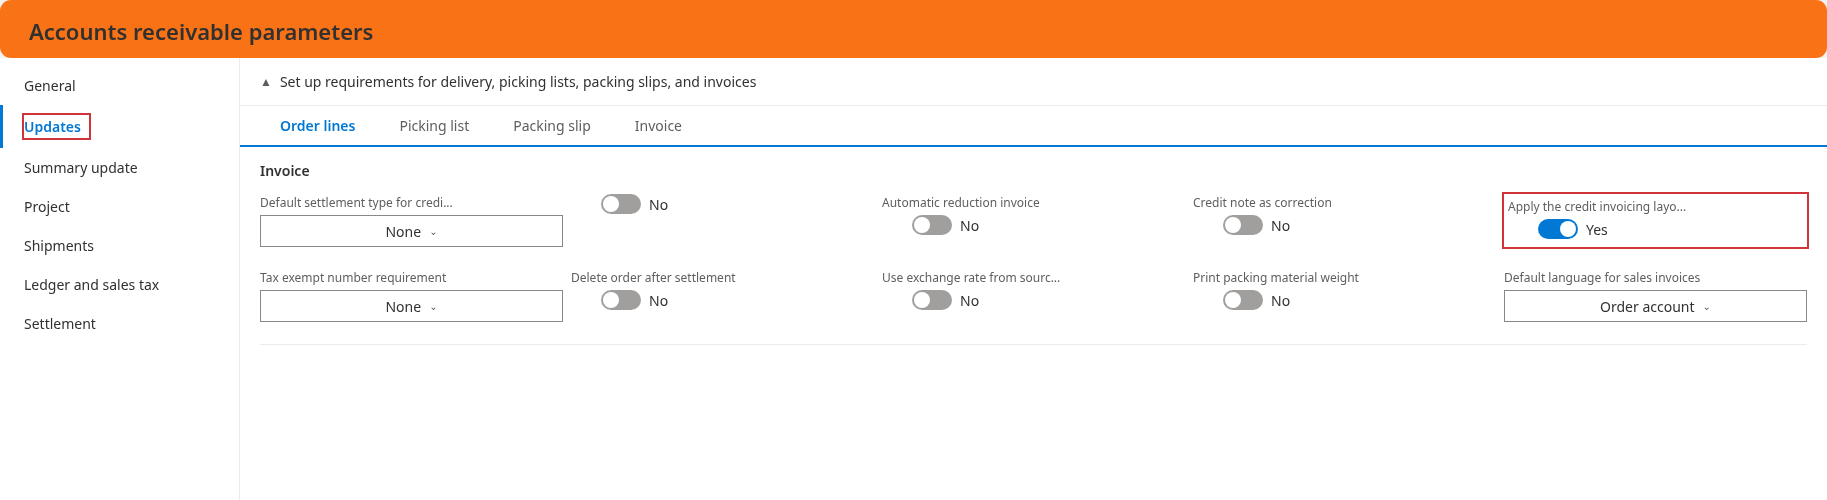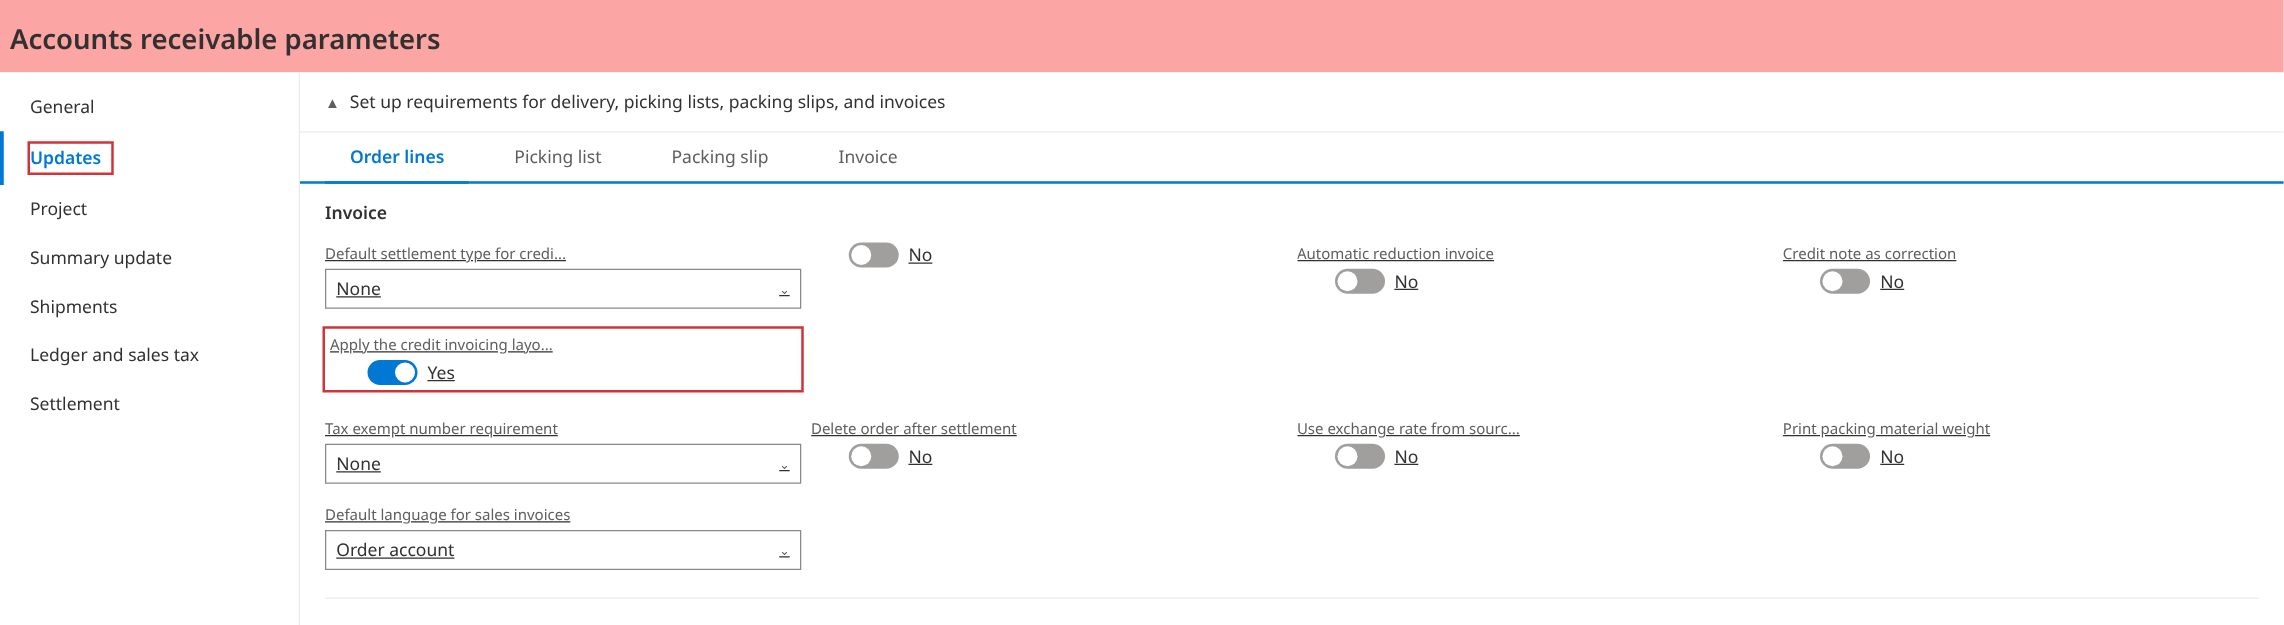--- a/index.html
+++ b/index.html
@@ -8,22 +8,23 @@
       font-size: 14px;
       background: #f3f2f1;
       color: #323130;
     }
     .page-container {
       width: 1827px;
       min-height: 500px;
       background: #f3f2f1;
     }
     .page-header {
-      background: #fca5a5;
-      padding: 16px 24px 12px 8px;
+      background: #f97316;
+      padding: 16px 24px 12px 29px;
+      border-radius: 11px;
     }
     .page-title {
       font-size: 22px;
       font-weight: 600;
       color: #323130;
     }
     .content-area {
       display: flex;
       background: #ffffff;
       min-height: 455px;
@@ -78,21 +79,21 @@
     }
     .section-header-text {
       font-size: 14px;
       font-weight: 400;
       color: #323130;
     }
     .tabs-row {
       display: flex;
       border-bottom: 2px solid #0078d4;
       padding: 0 20px;
-      gap: 16px;
+      gap: 4px;
     }
     .tab {
       padding: 10px 20px;
       cursor: pointer;
       font-size: 14px;
       color: #605e5c;
       border-bottom: 2px solid transparent;
       margin-bottom: -2px;
     }
     .tab.active {
@@ -108,43 +109,42 @@
       padding: 14px 0;
       border-bottom: 1px solid #edebe9;
     }
     .section-label {
       font-size: 14px;
       font-weight: 600;
       color: #323130;
     }
     .fields-grid {
       display: grid;
-      grid-template-columns: repeat(4, 1fr);
+      grid-template-columns: repeat(5, 1fr);
       gap: 16px 8px;
       padding: 14px 0 8px 0;
-      text-decoration: underline;
     }
     .field-group {
       display: flex;
       flex-direction: column;
       gap: 4px;
       min-width: 0;
     }
     .field-label {
       font-size: 12px;
       color: #605e5c;
       white-space: nowrap;
       overflow: hidden;
       text-overflow: ellipsis;
     }
     
     .dropdown {
       display: flex;
       align-items: center;
-      justify-content: space-between;
+      justify-content: center;
       border: 1px solid #8a8886;
       padding: 4px 8px;
       background: #ffffff;
       cursor: pointer;
       font-size: 14px;
       color: #323130;
       min-width: 0;
       height: 32px;
     }
     .dropdown-arrow {
@@ -218,24 +218,24 @@
     <nav class="sidebar">
       <div class="sidebar-item">
         <span>General</span>
       </div>
       <div class="sidebar-item active">
         <span class="updates-highlight">
           <span>Updates</span>
         </span>
       </div>
       <div class="sidebar-item">
+        <span>Summary update</span>
+      </div>
+      <div class="sidebar-item">
         <span>Project</span>
-      </div>
-      <div class="sidebar-item">
-        <span>Summary update</span>
       </div>
       <div class="sidebar-item">
         <span>Shipments</span>
       </div>
       <div class="sidebar-item">
         <span>Ledger and sales tax</span>
       </div>
       <div class="sidebar-item">
         <span>Settlement</span>
       </div>

